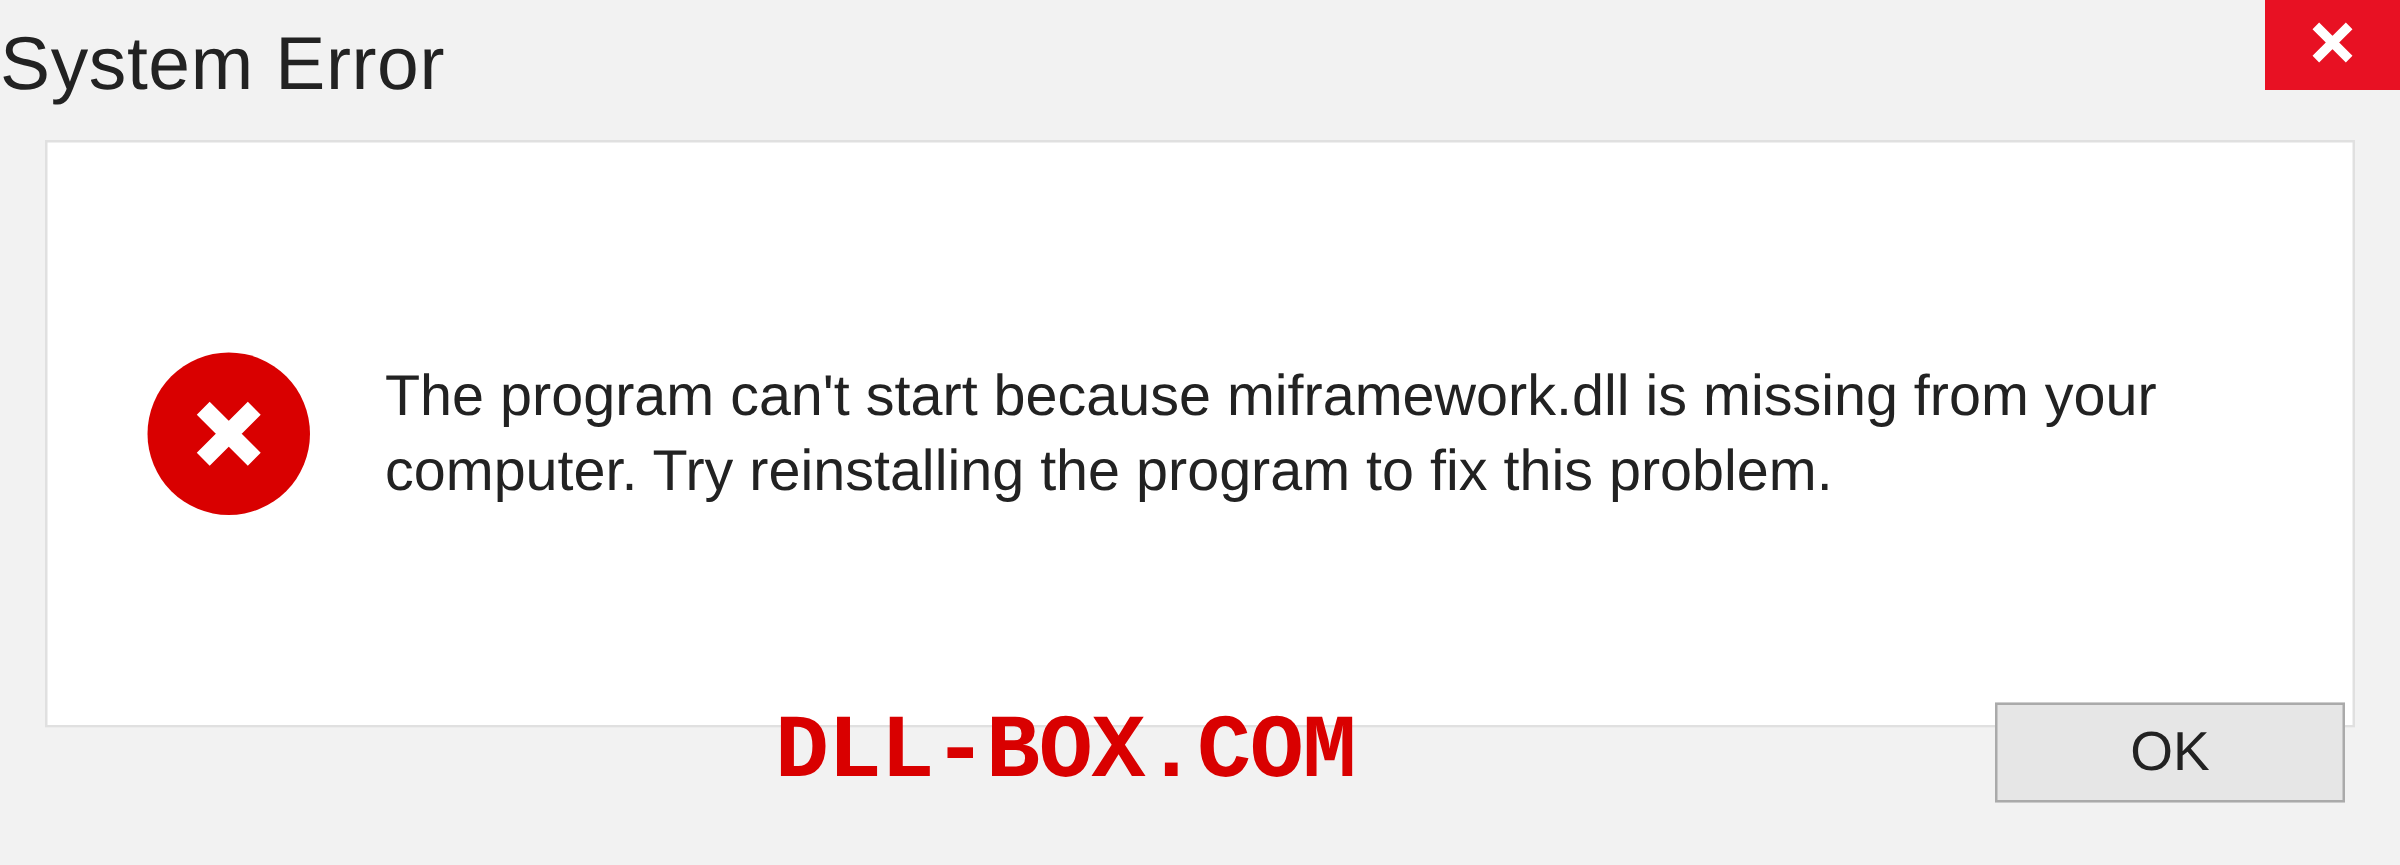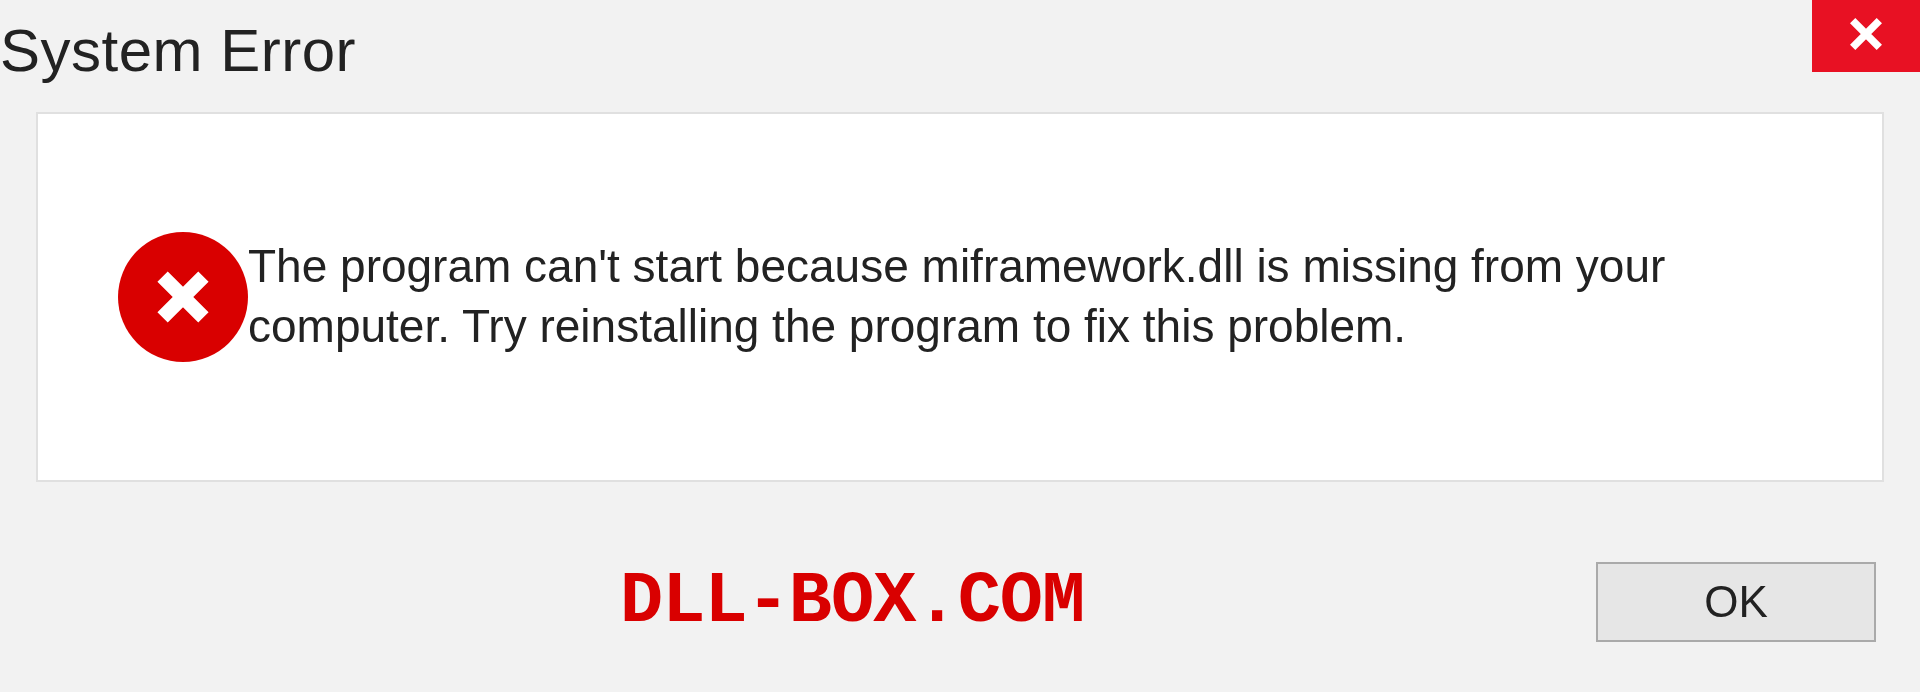--- a/index.html
+++ b/index.html
@@ -47,24 +47,25 @@
       cursor: pointer;
     }
     .close-btn svg {
       width: 40px;
       height: 40px;
     }
     .content-box {
       margin: 12px 36px 0 36px;
       background: #ffffff;
       border: 2px solid #e0e0e0;
-      height: 370px;
+      height: 470px;
       display: flex;
       align-items: center;
       padding: 0 80px;
+      gap: 60px;
     }
     .error-circle {
       width: 130px;
       height: 130px;
       min-width: 130px;
       border-radius: 50%;
       background: #d90000;
       display: flex;
       align-items: center;
       justify-content: center;

